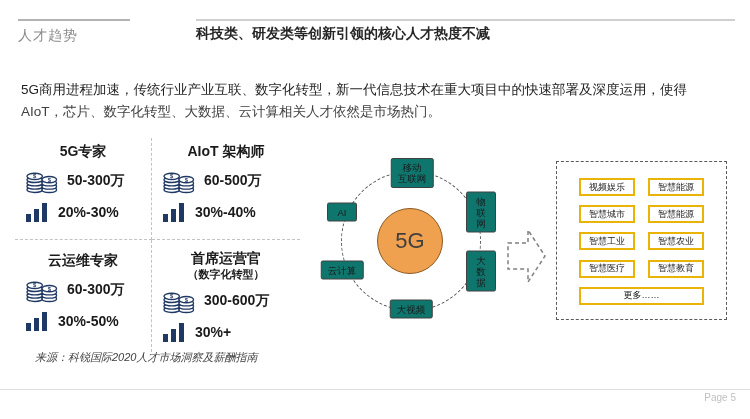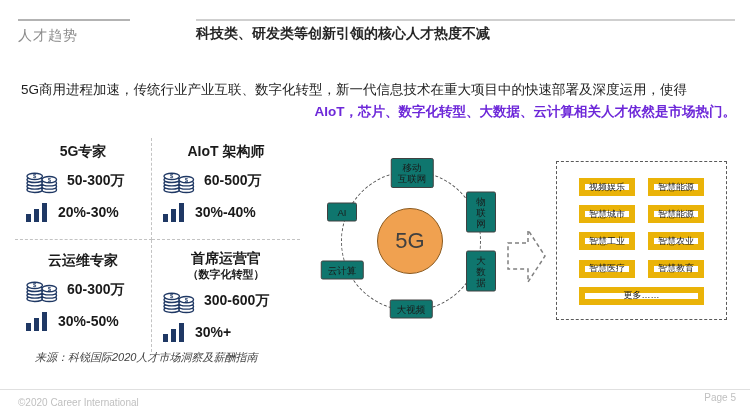--- a/index.html
+++ b/index.html
@@ -11,21 +11,21 @@
   }
 
   
   .kicker-rule { position: absolute; left: 18px; top: 19px; width: 112px; height: 2px; background: #b3b3b3; }
   .title-rule  { position: absolute; left: 196px; top: 19px; width: 539px; height: 2px; background: #cfcfcf; }
   .kicker { position: absolute; left: 18px; top: 27px; font-size: 14px; color: #8c8c8c; letter-spacing: 1px; }
   .slide-title { position: absolute; left: 196px; top: 25px; font-size: 14px; font-weight: 700; color: #262626; }
 
   
   .intro { position: absolute; left: 21px; top: 79px; width: 715px; font-size: 13.5px; line-height: 22px; color: #1f1f1f; }
-  .intro .line2 { color: #6d28d9; font-weight: 700; text-align: right; }
+  .intro .line2 { color: #404040; font-weight: 400; }
 
   
   .stats { position: absolute; left: 15px; top: 138px; display: grid; grid-template-columns: 137px 148px; grid-template-rows: 102px 112px; }
   .stat-card { padding-top: 5px; }
   .stat-card.b-right  { border-right: 1px dashed #c3c3c3; }
   .stat-card.b-bottom { border-bottom: 1px dashed #c3c3c3; }
   .stat-title { text-align: center; font-size: 14px; font-weight: 700; color: #1a1a1a; }
   .stat-sub   { text-align: center; font-size: 11px; font-weight: 700; color: #1a1a1a; line-height: 13px; }
   .stat-row { display: flex; align-items: center; gap: 9px; padding-left: 10px; margin-top: 7px; font-size: 14px; font-weight: 700; color: #1a1a1a; }
   .stat-row .ic { flex: 0 0 auto; display: inline-flex; }
@@ -46,21 +46,21 @@
   .n4 { left: 22px;  top: 120px; }
   .n5 { left: 22px;  top: 62px; }
 
   
   .big-arrow { position: absolute; left: 507px; top: 227px; }
 
   
   .apps-panel { position: absolute; left: 556px; top: 161px; width: 171px; height: 159px; border: 1.5px dashed #595959; }
   .apps-grid { position: absolute; left: 0; top: 0; right: 0; bottom: 0; padding: 16px 22px 14px;
                display: grid; grid-template-columns: 1fr 1fr; column-gap: 13px; row-gap: 9px; }
-  .app-box { border: 6px solid #eab308; height: 18px; display: flex; align-items: center; justify-content: center;
+  .app-box { border: 2px solid #eab308; height: 18px; display: flex; align-items: center; justify-content: center;
              font-size: 9px; color: #1a1a1a; background: #fff; }
   .app-more { grid-column: 1 / -1; }
 
   
   .source { position: absolute; left: 35px; top: 350px; font-size: 11px; color: #404040; font-style: italic; }
   .footer-rule { position: absolute; left: 0; right: 0; top: 389px; height: 1px; background: #e0e0e0; }
   .copyright { position: absolute; left: 18px; top: 397px; font-size: 10px; color: #c0c0c0; }
   .page-num  { position: absolute; right: 14px; top: 392px; font-size: 10px; color: #c0c0c0; }
 </style>
 </head>
@@ -255,16 +255,15 @@
       <div class="app-box">智慧农业</div>
       <div class="app-box">智慧医疗</div>
       <div class="app-box">智慧教育</div>
       <div class="app-box app-more">更多……</div>
     </div>
   </div>
 
   <div class="source">来源：科锐国际2020人才市场洞察及薪酬指南</div>
 
   <div class="footer-rule"></div>
-  <div class="copyright">©2020 Career  International</div>
   <div class="page-num">Page 5</div>
 
 </div>
 
 </body></html>

